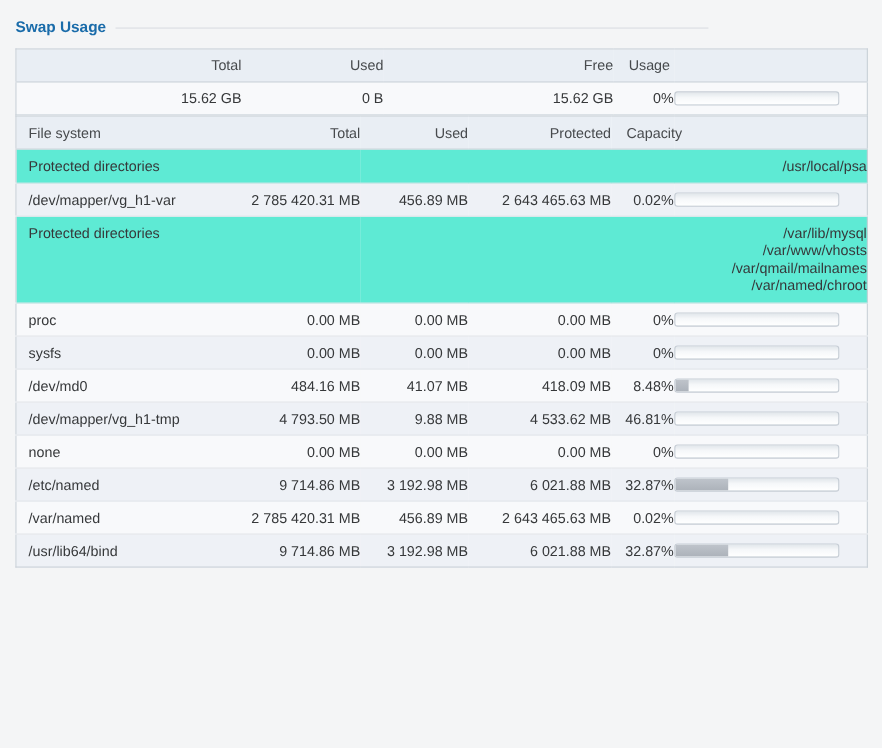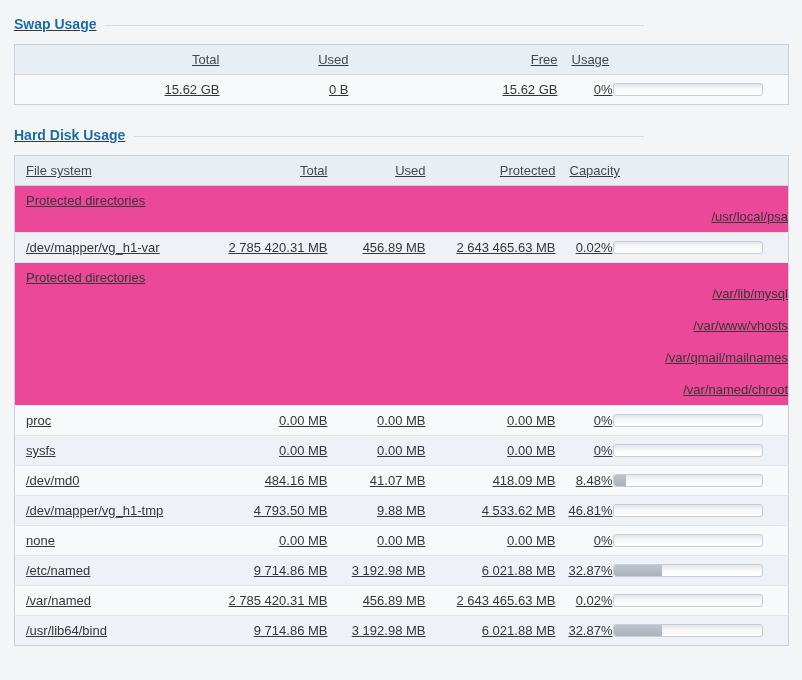--- a/index.html
+++ b/index.html
@@ -4,21 +4,21 @@
 <style>
   * { box-sizing: border-box; margin: 0; padding: 0; }
   html, body { width: 802px; height: 680px; }
   body {
     background: #f4f5f6;
     font-family: "Liberation Sans", sans-serif;
     font-size: 13px;
     color: #36383a;
     overflow: hidden;
   }
-  .container { padding: 8px 14px 4px 14px; width: 658px; text-decoration: underline; }
+  .container { padding: 8px 14px 4px 14px; width: 658px; }
 
   h2.section-title {
     display: flex;
     align-items: center;
     gap: 9px;
     font-size: 14px;
     font-weight: 700;
     color: #1a6caa;
     margin: 8px 0 12px 0;
   }
@@ -51,23 +51,23 @@
   table.usage-table th.label-left { text-align: left; padding-left: 14px; }
   table.usage-table td {
     padding: 7px 0;
     text-align: right;
     white-space: nowrap;
   }
   table.usage-table td.fs { text-align: left; padding-left: 11px; }
   table.usage-table tr.data-row { border-bottom: 1px solid #e1e5ea; background: #f8f9fb; }
   table.usage-table tr.data-row:last-child { border-bottom: none; }
   table.usage-table tr.alt { background: #eef1f6; }
-  table.usage-table tr.protected td { vertical-align: top; background: #ec4899; }
+  table.usage-table tr.protected td { vertical-align: top; background: #5eead4; }
   td.paths { text-align: left; padding-left: 16px; line-height: 16px; }
-  td.paths div { white-space: nowrap; margin-top: 16px; }
+  td.paths div { white-space: nowrap; }
 
   td.bar-cell { padding: 0 11px 0 15px; vertical-align: middle; }
   .bar {
     width: 150px;
     height: 13px;
     border: 1px solid #c6cdd5;
     border-radius: 3px;
     background: linear-gradient(to bottom, #e2e7eb 0%, #f6f8fa 45%, #ffffff 100%);
     overflow: hidden;
   }
@@ -120,24 +120,20 @@
         <td>0%</td>
         <td class="bar-cell">
           <div class="bar">
             <div class="bar-fill" style="width: 0%;"></div>
           </div>
         </td>
       </tr>
     </tbody>
   </table>
 
-  <h2 class="section-title disk-title">
-    <span>Hard Disk Usage</span>
-    <span class="rule"></span>
-  </h2>
 
   <table class="usage-table">
     <colgroup>
       <col class="disk-c1">
         <col class="disk-c2">
         <col class="disk-c3">
         <col class="disk-c4">
         <col class="disk-c5">
         <col class="disk-c6">
     </colgroup>

